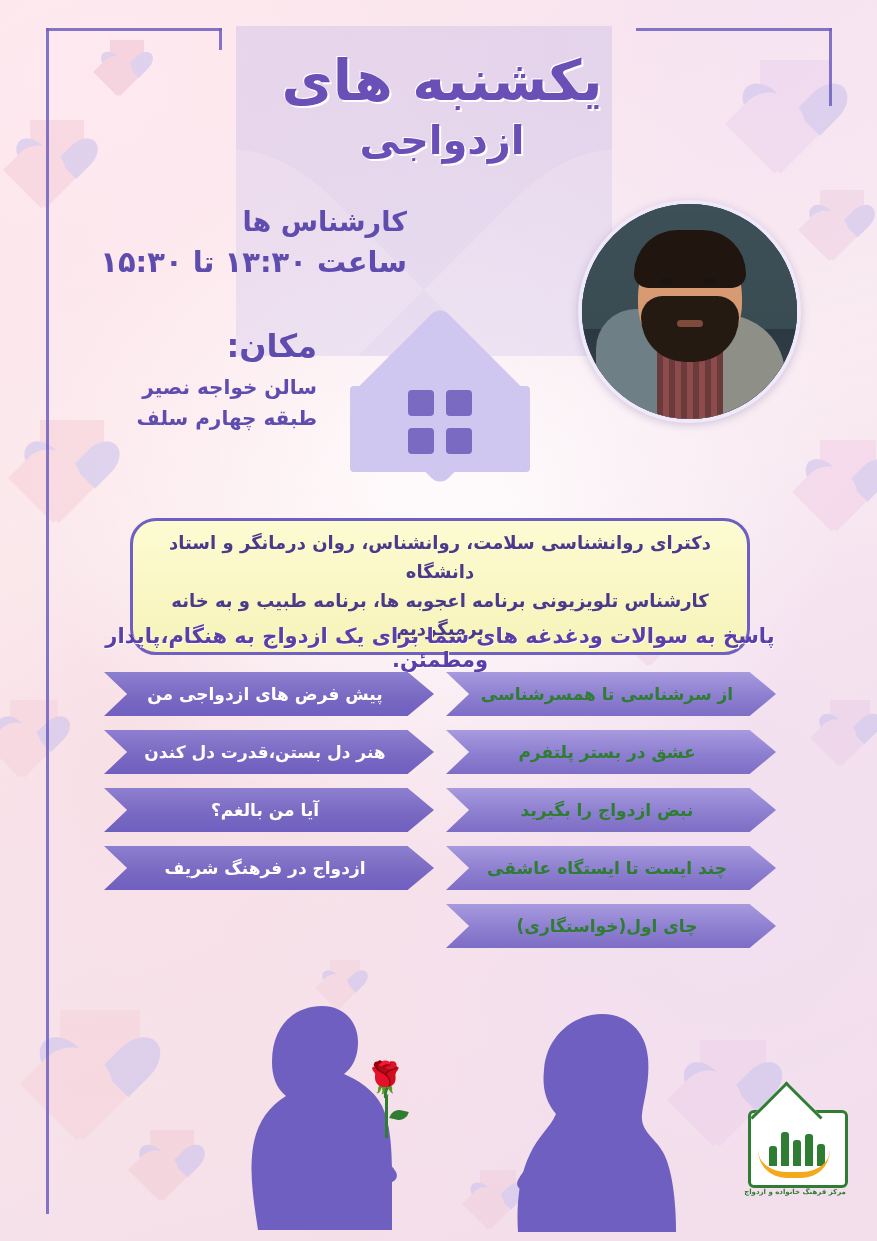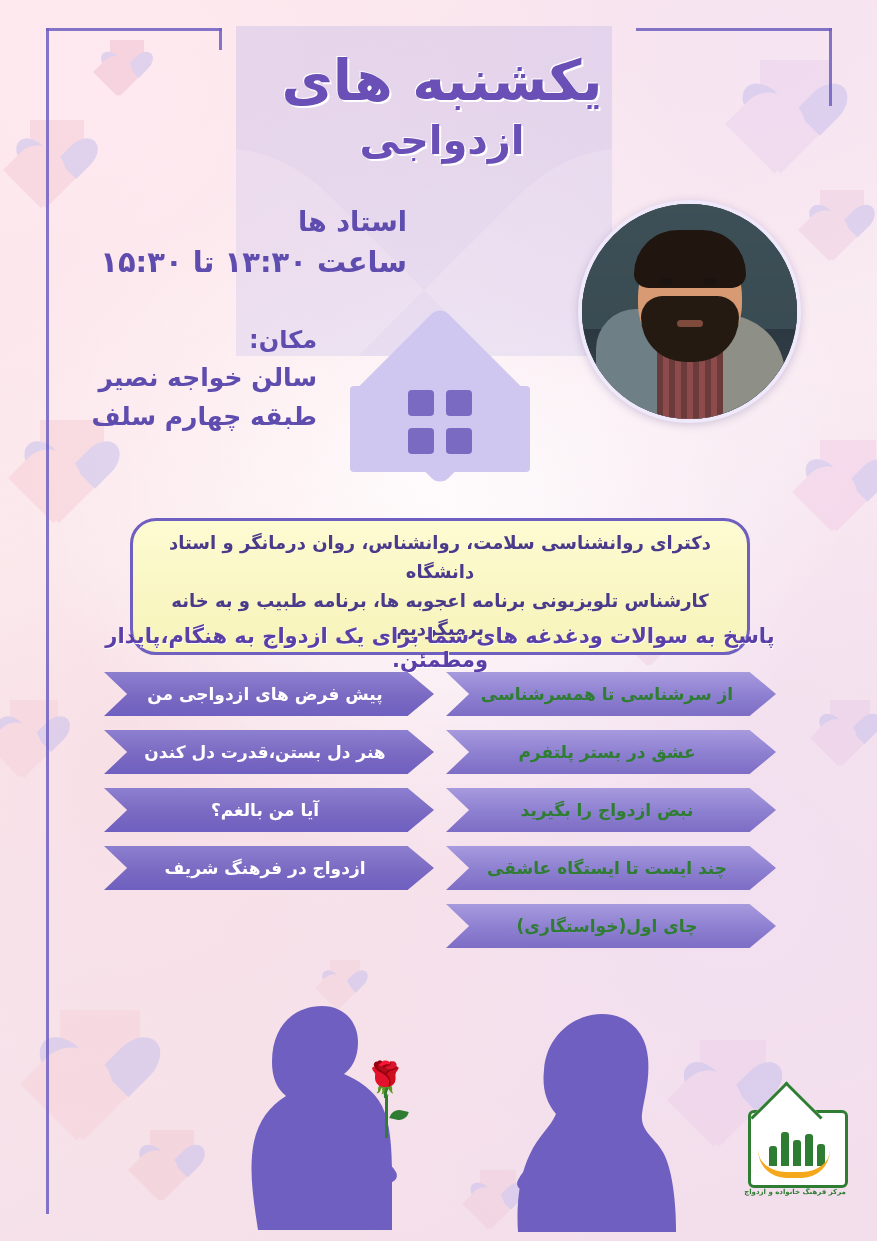--- a/index.html
+++ b/index.html
@@ -82,22 +82,22 @@
     position:absolute;right:470px;top:206px;width:330px;text-align:right;
     color:#5f4caf;font-weight:bold;z-index:6;
   }
   .when .w1{display:block;font-size:27px;}
   .when .w2{display:block;font-size:29px;margin-top:8px;direction:rtl;}
 
   .where{
     position:absolute;right:560px;top:322px;width:250px;text-align:right;
     color:#5f4caf;font-weight:bold;z-index:6;line-height:1.55;
   }
-  .where .lbl{display:block;font-size:24px;}
-  .where .v1,.where .v2{display:block;font-size:25px;}
+  .where .lbl{display:block;font-size:32px;}
+  .where .v1,.where .v2{display:block;font-size:20px;}
 
   
   .photo{
     position:absolute;left:578px;top:200px;width:215px;height:215px;border-radius:50%;
     border:4px solid #efe9fb;overflow:hidden;z-index:7;
     box-shadow:0 2px 8px rgba(90,70,140,.25);
     background:#2f3c46;
   }
   .ph-bg{position:absolute;inset:0;background:linear-gradient(180deg,#3c4b54 0%,#2b3740 55%,#39474f 100%);}
   .ph-board{position:absolute;left:0;top:0;width:100%;height:58%;background:#3f5158;opacity:.8;}
@@ -279,21 +279,21 @@
     <div class="house-win" style="left:58px;top:58px;"></div>
     <div class="house-win" style="left:96px;top:58px;"></div>
   </div>
 
   <div class="title">
     <span class="l1">یکشنبه های</span>
     <span class="l2">ازدواجی</span>
   </div>
 
   <div class="when">
-    <span class="w1">استاد ها</span>
+    <span class="w1">کارشناس ها</span>
     <span class="w2">ساعت ۱۳:۳۰ تا ۱۵:۳۰</span>
   </div>
 
   <div class="where">
     <span class="lbl">مکان:</span>
     <span class="v1">سالن خواجه نصیر</span>
     <span class="v2">طبقه چهارم سلف</span>
   </div>
 
   <div class="photo">

